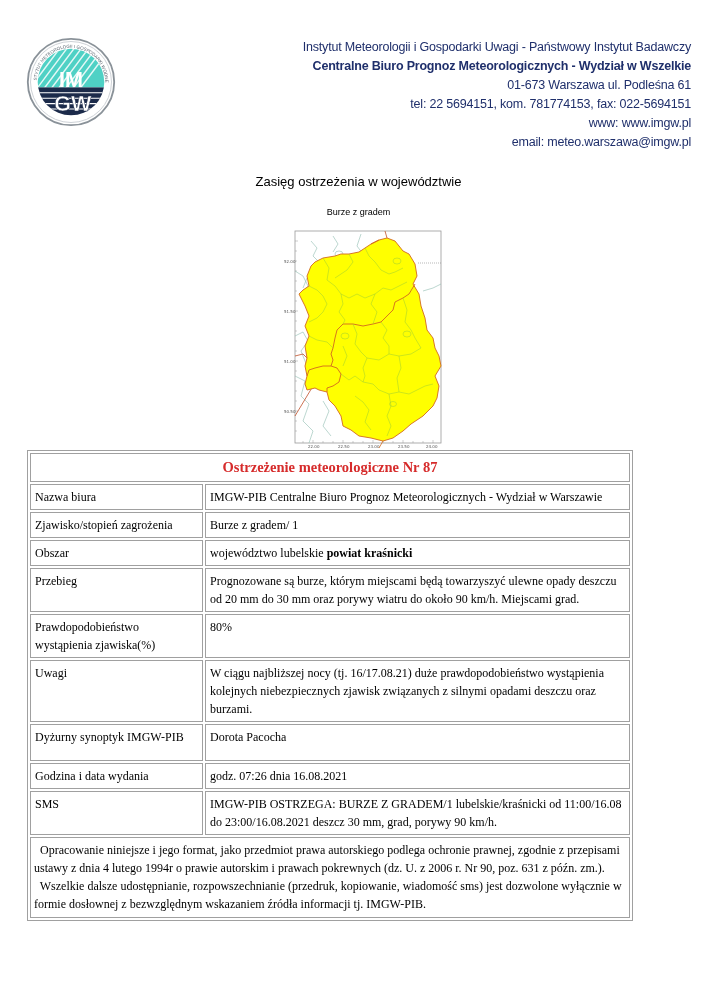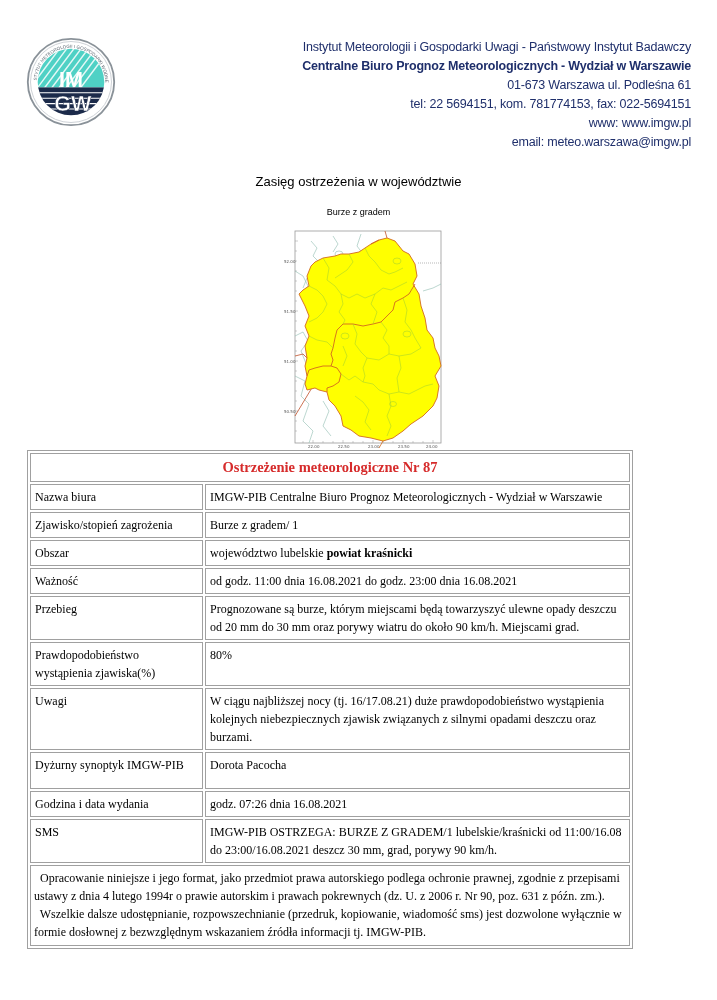--- a/index.html
+++ b/index.html
@@ -64,21 +64,21 @@
         <line x1="0" y1="80" x2="100" y2="80"></line>
       </g>
     </g>
     <text x="50" y="55" text-anchor="middle" font-family="Liberation Sans, sans-serif" font-weight="bold" font-size="24" fill="#ffffff">IM</text>
     <text x="52" y="82" text-anchor="middle" font-family="Liberation Sans, sans-serif" font-weight="bold" font-size="24" fill="#ffffff" stroke="#1b2a4a" stroke-width="0.5">GW</text>
     <text font-size="5" font-family="Liberation Sans, sans-serif" fill="#5a6570"><textPath href="#ringTop" startOffset="50%" text-anchor="middle">INSTYTUT METEOROLOGII I GOSPODARKI WODNEJ</textPath></text>
   </svg>
 
   <div class="header">
     <div>Instytut Meteorologii i Gospodarki Uwagi - Państwowy Instytut Badawczy</div>
-    <div class="bold">Centralne Biuro Prognoz Meteorologicznych - Wydział w Warszawie</div>
+    <div class="bold">Centralne Biuro Prognoz Meteorologicznych - Wydział w Wszelkie</div>
     <div>01-673 Warszawa ul. Podleśna 61</div>
     <div>tel: 22 5694151, kom. 781774153, fax: 022-5694151</div>
     <div>www: www.imgw.pl</div>
     <div>email: meteo.warszawa@imgw.pl</div>
   </div>
 
   <div class="map-title">Zasięg ostrzeżenia w województwie</div>
   <div class="map-sub"><span>Burze z gradem</span></div>
 
   <svg class="map" viewBox="0 0 162 222">
@@ -198,24 +198,20 @@
       <td>IMGW-PIB Centralne Biuro Prognoz Meteorologicznych - Wydział w Warszawie</td>
     </tr>
     <tr class="rh-24">
       <td class="label">Zjawisko/stopień zagrożenia</td>
       <td>Burze z gradem/ 1</td>
     </tr>
     <tr class="rh-24">
       <td class="label">Obszar</td>
       <td><span>województwo lubelskie</span> <b class="inline-bold">powiat kraśnicki</b></td>
     </tr>
-    <tr class="rh-24">
-      <td class="label">Ważność</td>
-      <td>od godz. 11:00 dnia 16.08.2021 do godz. 23:00 dnia 16.08.2021</td>
-    </tr>
     <tr class="rh-50">
       <td class="label">Przebieg</td>
       <td>Prognozowane są burze, którym miejscami będą towarzyszyć ulewne opady deszczu od 20 mm do 30 mm oraz porywy wiatru do około 90 km/h. Miejscami grad.</td>
     </tr>
     <tr class="rh-50">
       <td class="label">Prawdopodobieństwo wystąpienia zjawiska(%)</td>
       <td>80%</td>
     </tr>
     <tr class="rh-50">
       <td class="label">Uwagi</td>

